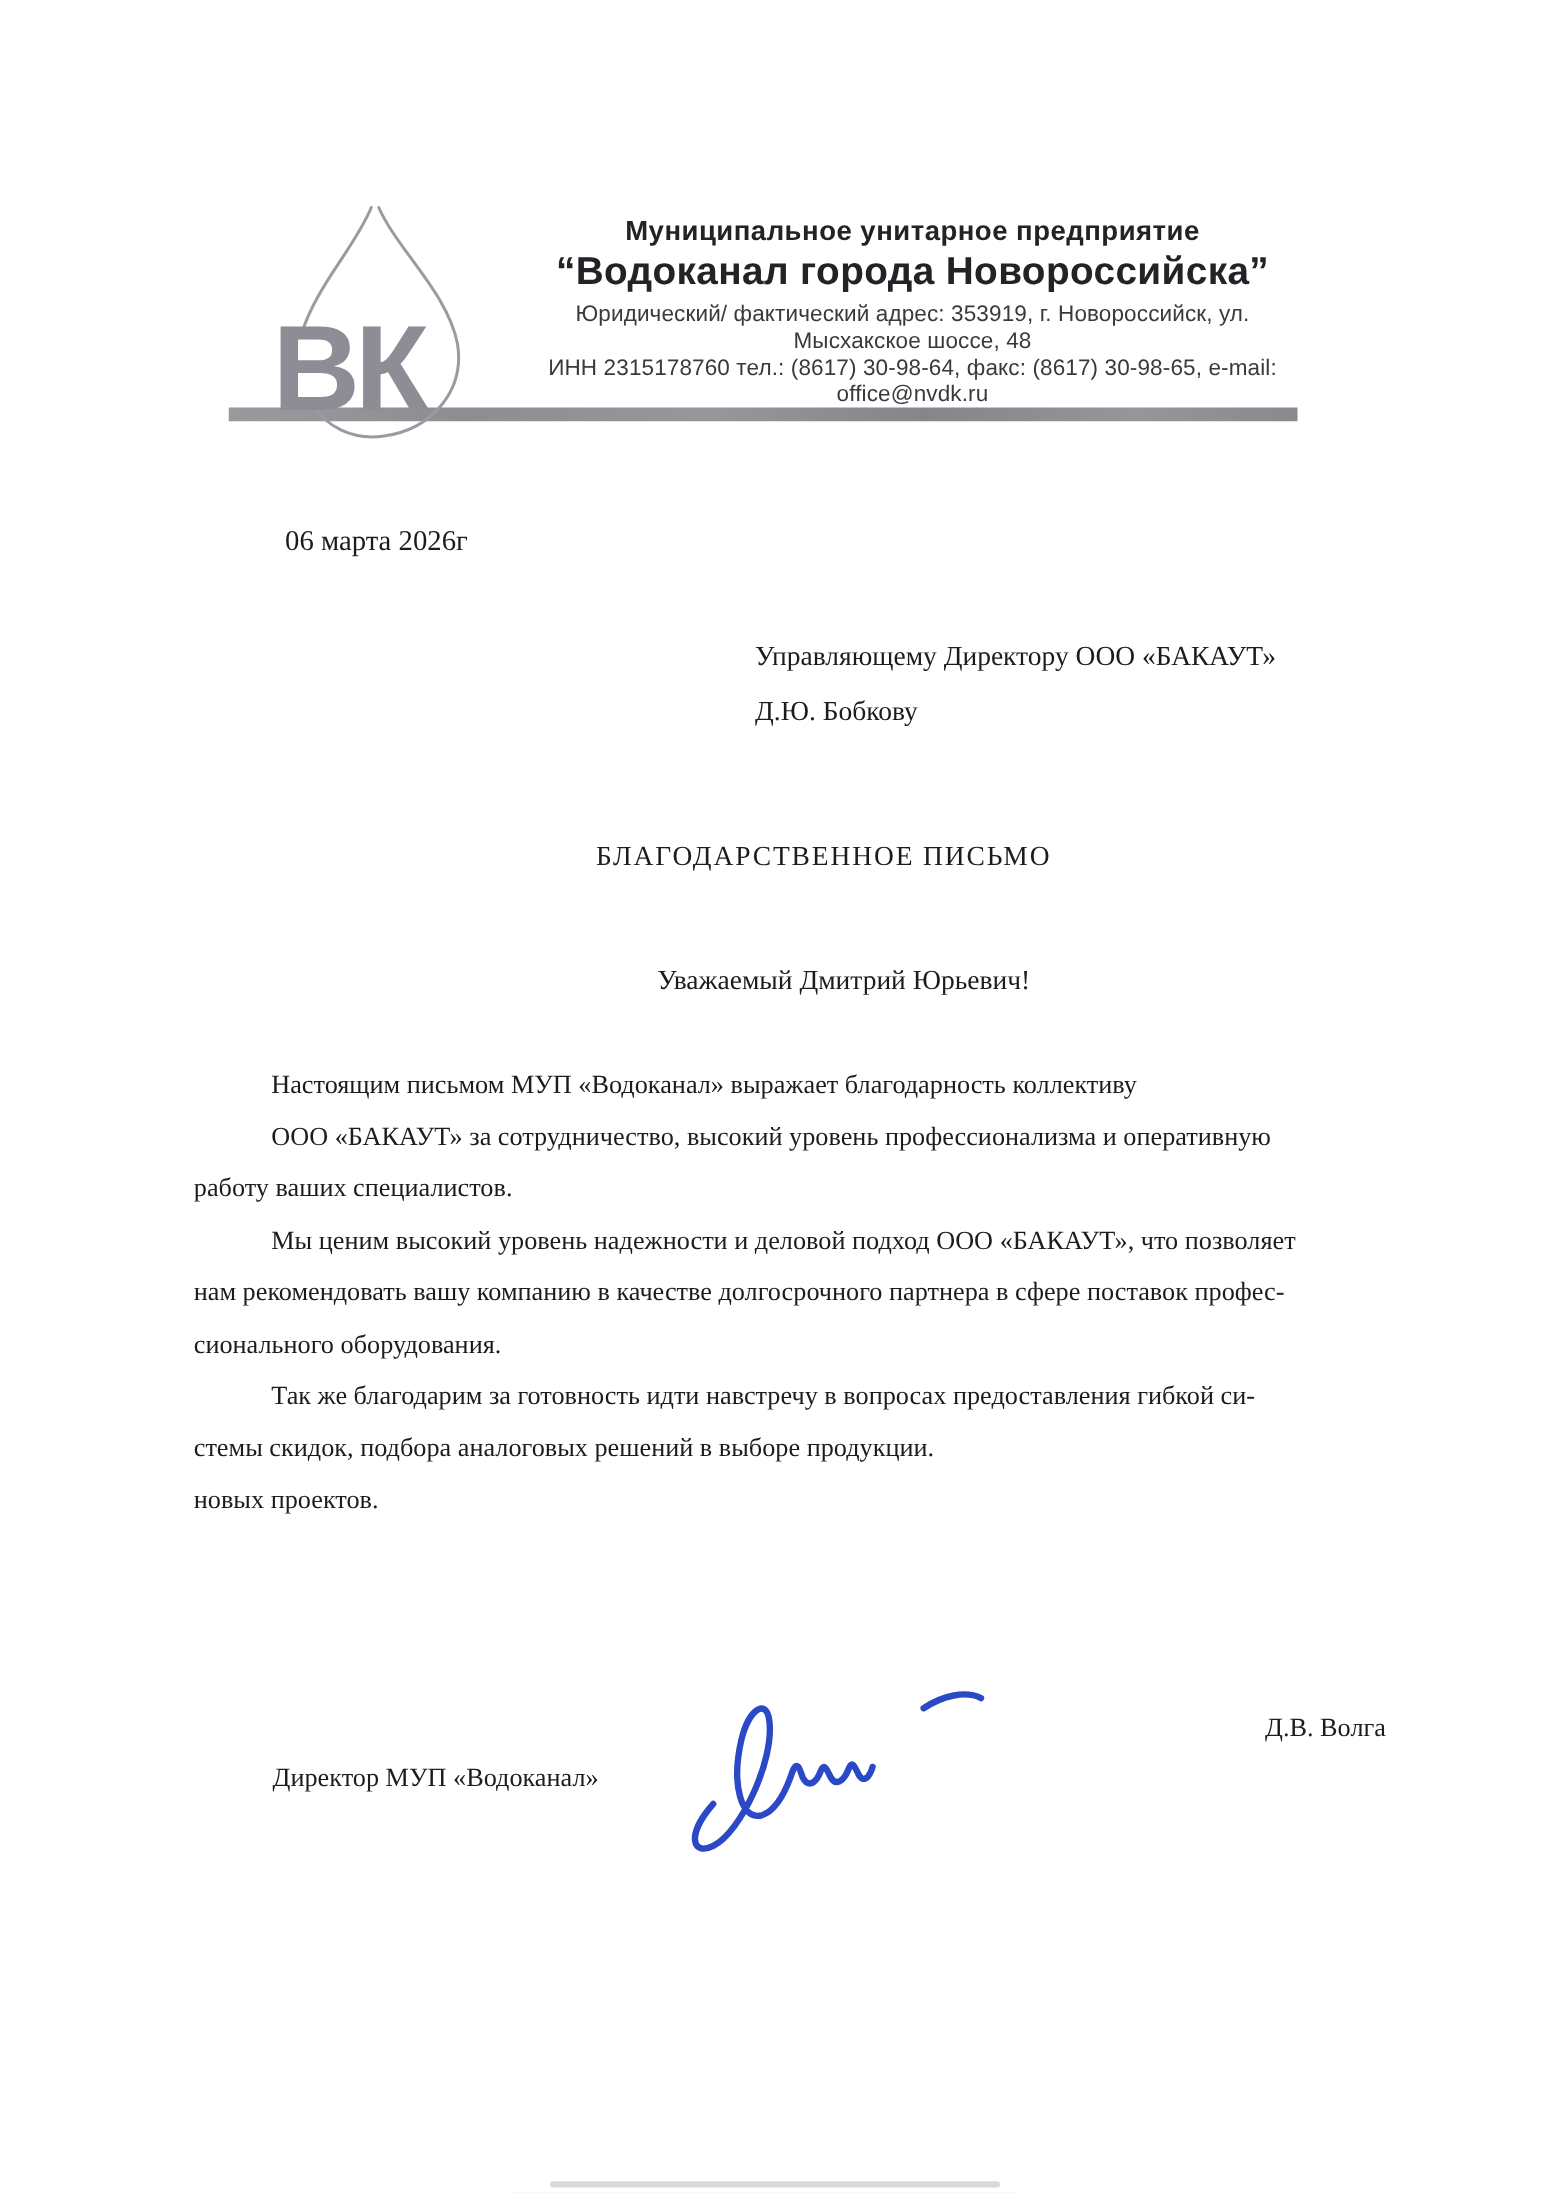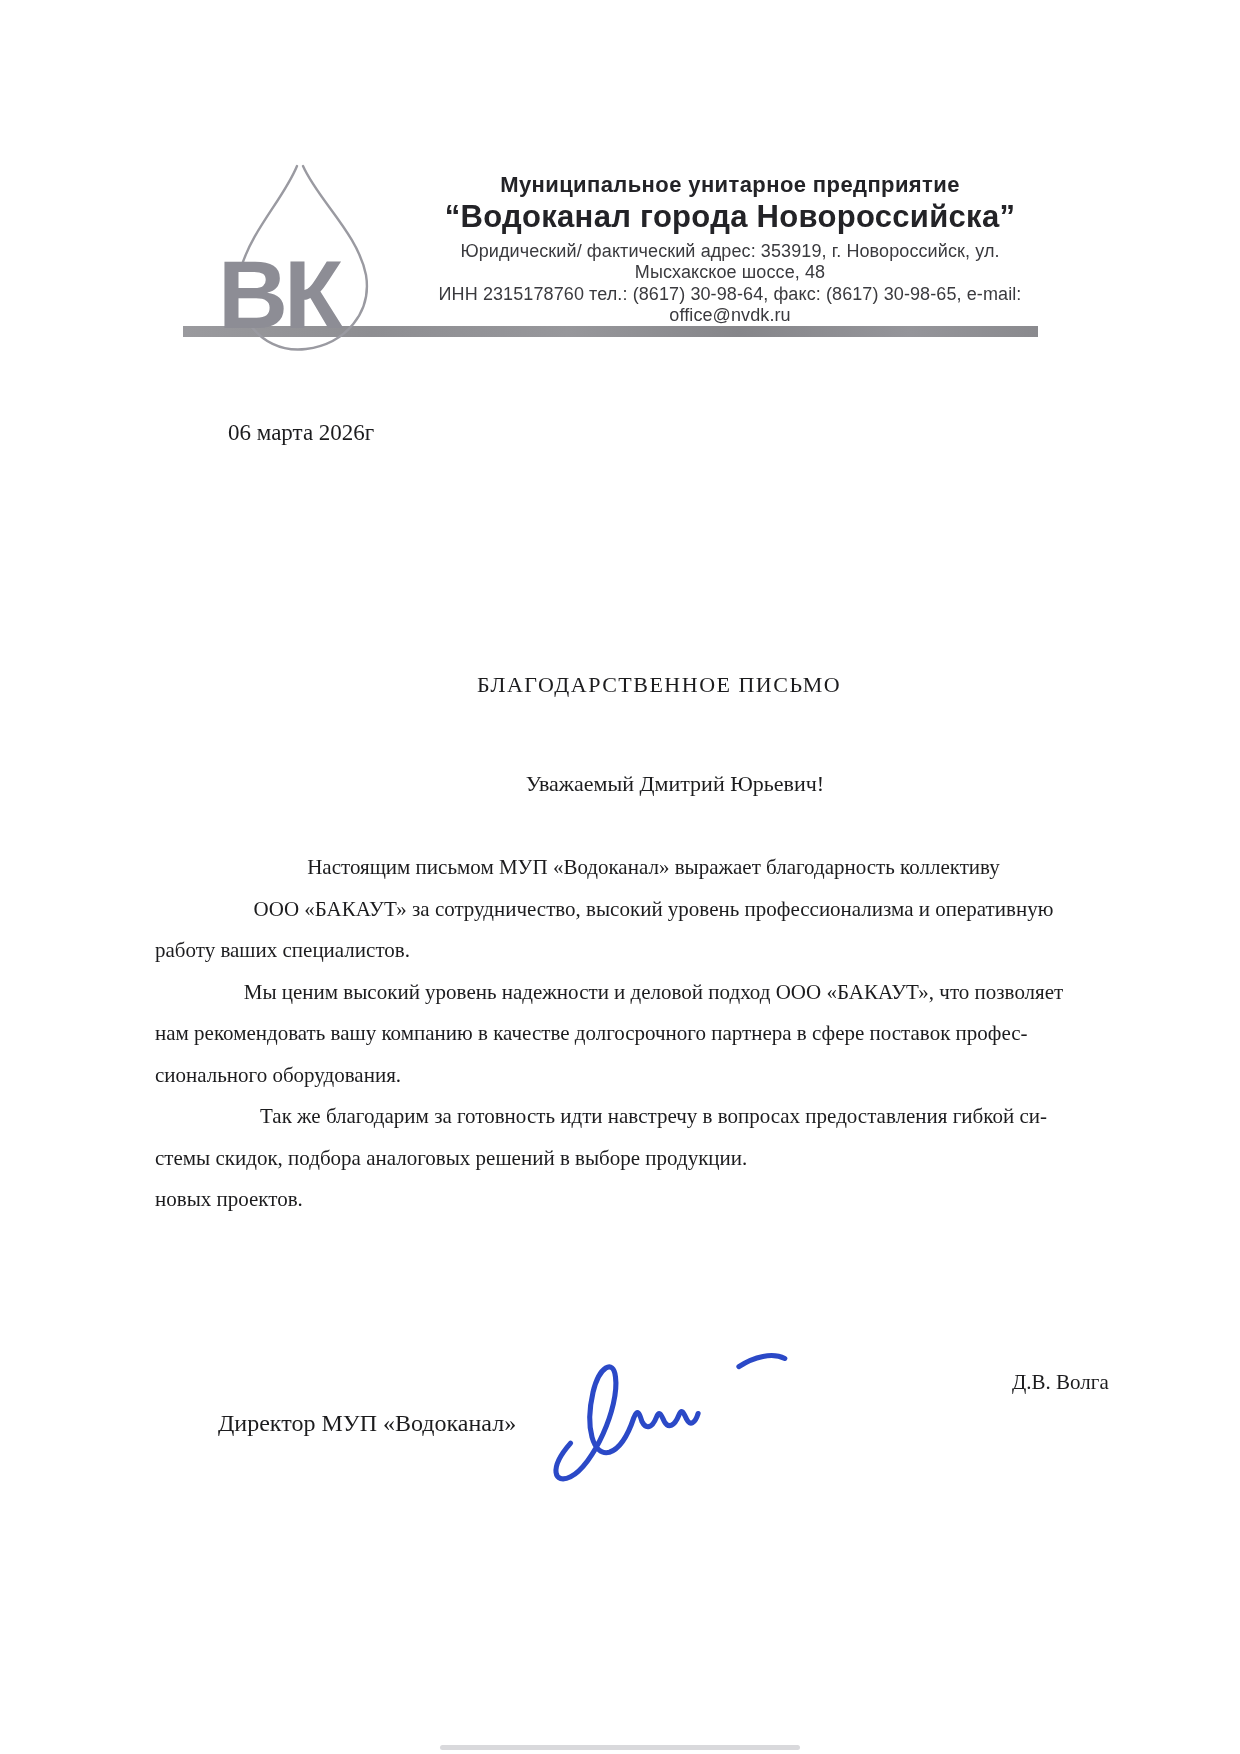--- a/index.html
+++ b/index.html
@@ -38,23 +38,23 @@
   
   .date{position:absolute;left:228px;top:420px;font-size:23px;}
   .addressee{position:absolute;left:604px;top:503px;font-size:22px;line-height:44px;}
   .title{
     position:absolute;left:139px;top:672px;width:1040px;text-align:center;
     font-size:22px;letter-spacing:1.5px;font-family:Liberation Serif, serif;
   }
   .salutation{position:absolute;left:155px;top:771px;width:1040px;text-align:center;font-size:22px;}
   .letter-body{position:absolute;left:155px;top:847px;width:935px;font-size:21px;}
   .body-line{height:41.5px;line-height:41.5px;white-space:nowrap;}
-  .ind{padding-left:62px;text-align:center;}
+  .ind{padding-left:62px;}
   
-  .sig-position{position:absolute;left:218px;top:1410px;font-size:24px;}
+  .sig-position{position:absolute;left:218px;top:1410px;font-size:21px;}
   .sig-name{position:absolute;left:1012px;top:1370px;font-size:21px;}
   .sig-svg{position:absolute;left:540px;top:1335px;width:255px;height:155px;}
   .sig-svg path{fill:none;stroke:var(--signature-ink);stroke-width:5;stroke-linecap:round;stroke-linejoin:round;}
   .bottom-mark{
     position:absolute;left:440px;top:1745px;width:360px;height:5px;
     background:#cfcfd3;border-radius:3px;opacity:.8;
   }
 </style>
 </head>
 <body>
@@ -73,20 +73,24 @@
 
   <div class="header-text">
     <div class="org-type">Муниципальное унитарное предприятие</div>
     <div class="org-name">“Водоканал города Новороссийска”</div>
     <div class="addr">Юридический/ фактический адрес: 353919, г. Новороссийск, ул. Мысхакское шоссе, 48</div>
     <div class="contacts">ИНН 2315178760   тел.: (8617) 30-98-64, факс: (8617) 30-98-65, e-mail: office@nvdk.ru</div>
   </div>
 
   <div class="date">06 марта 2026г</div>
 
+  <div class="addressee">
+    <div>Управляющему Директору ООО «БАКАУТ»</div>
+    <div>Д.Ю. Бобкову</div>
+  </div>
 
   <div class="title">БЛАГОДАРСТВЕННОЕ ПИСЬМО</div>
   <div class="salutation">Уважаемый Дмитрий Юрьевич!</div>
 
   <div class="letter-body">
     <div class="body-line ind">Настоящим письмом МУП «Водоканал» выражает благодарность коллективу</div>
     <div class="body-line ind">ООО «БАКАУТ» за сотрудничество, высокий уровень профессионализма и оперативную</div>
     <div class="body-line">работу ваших специалистов.</div>
     <div class="body-line ind">Мы ценим высокий уровень надежности и деловой подход ООО «БАКАУТ», что позволяет</div>
     <div class="body-line">нам рекомендовать вашу компанию в качестве долгосрочного партнера в сфере поставок профес-</div>

